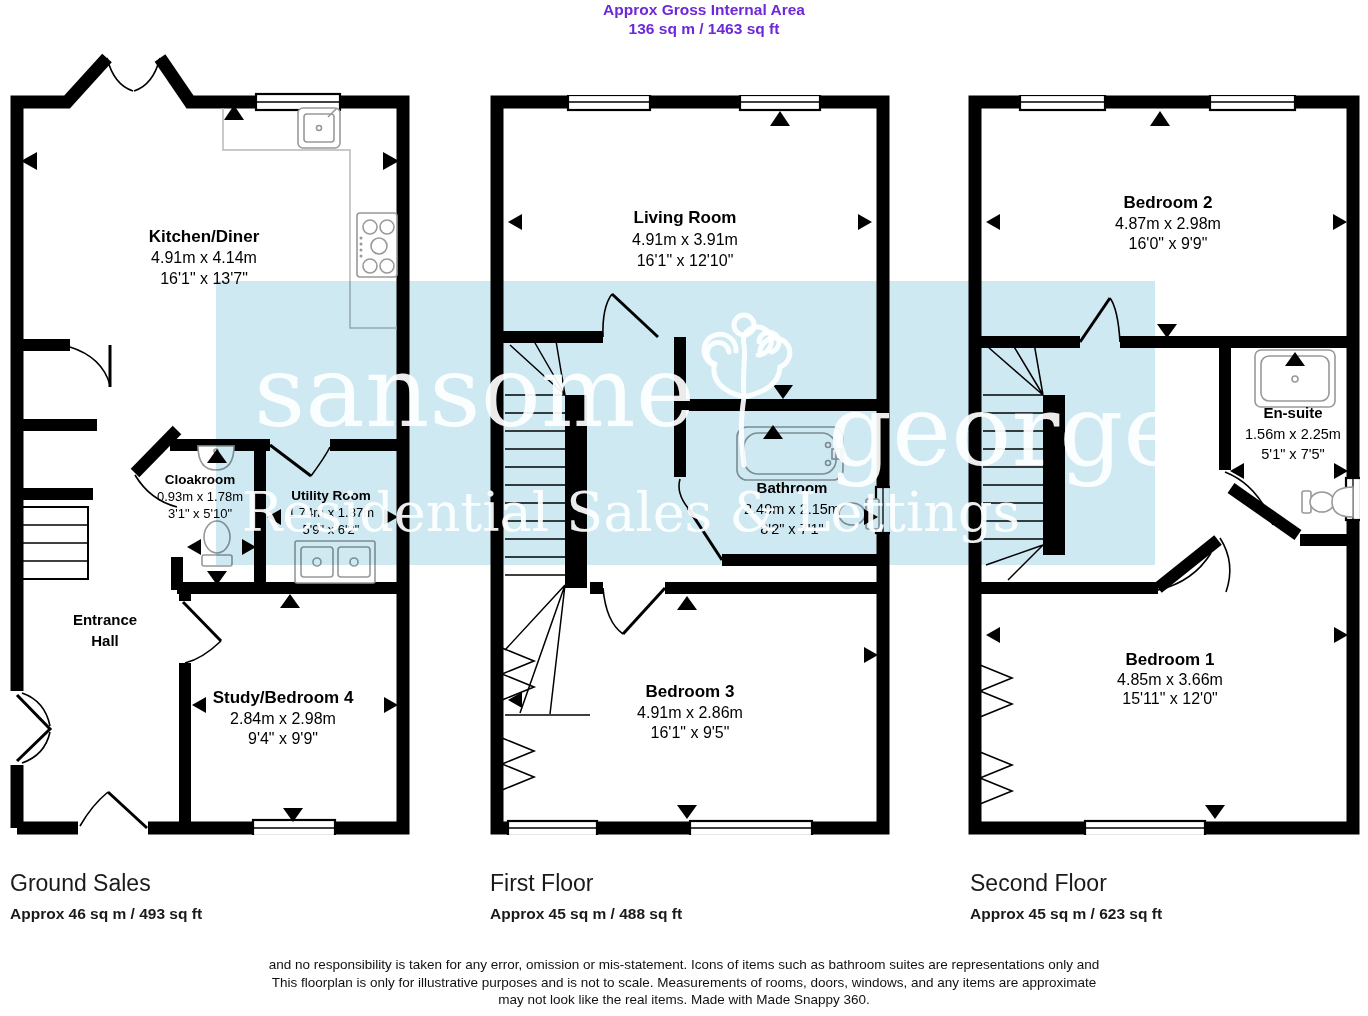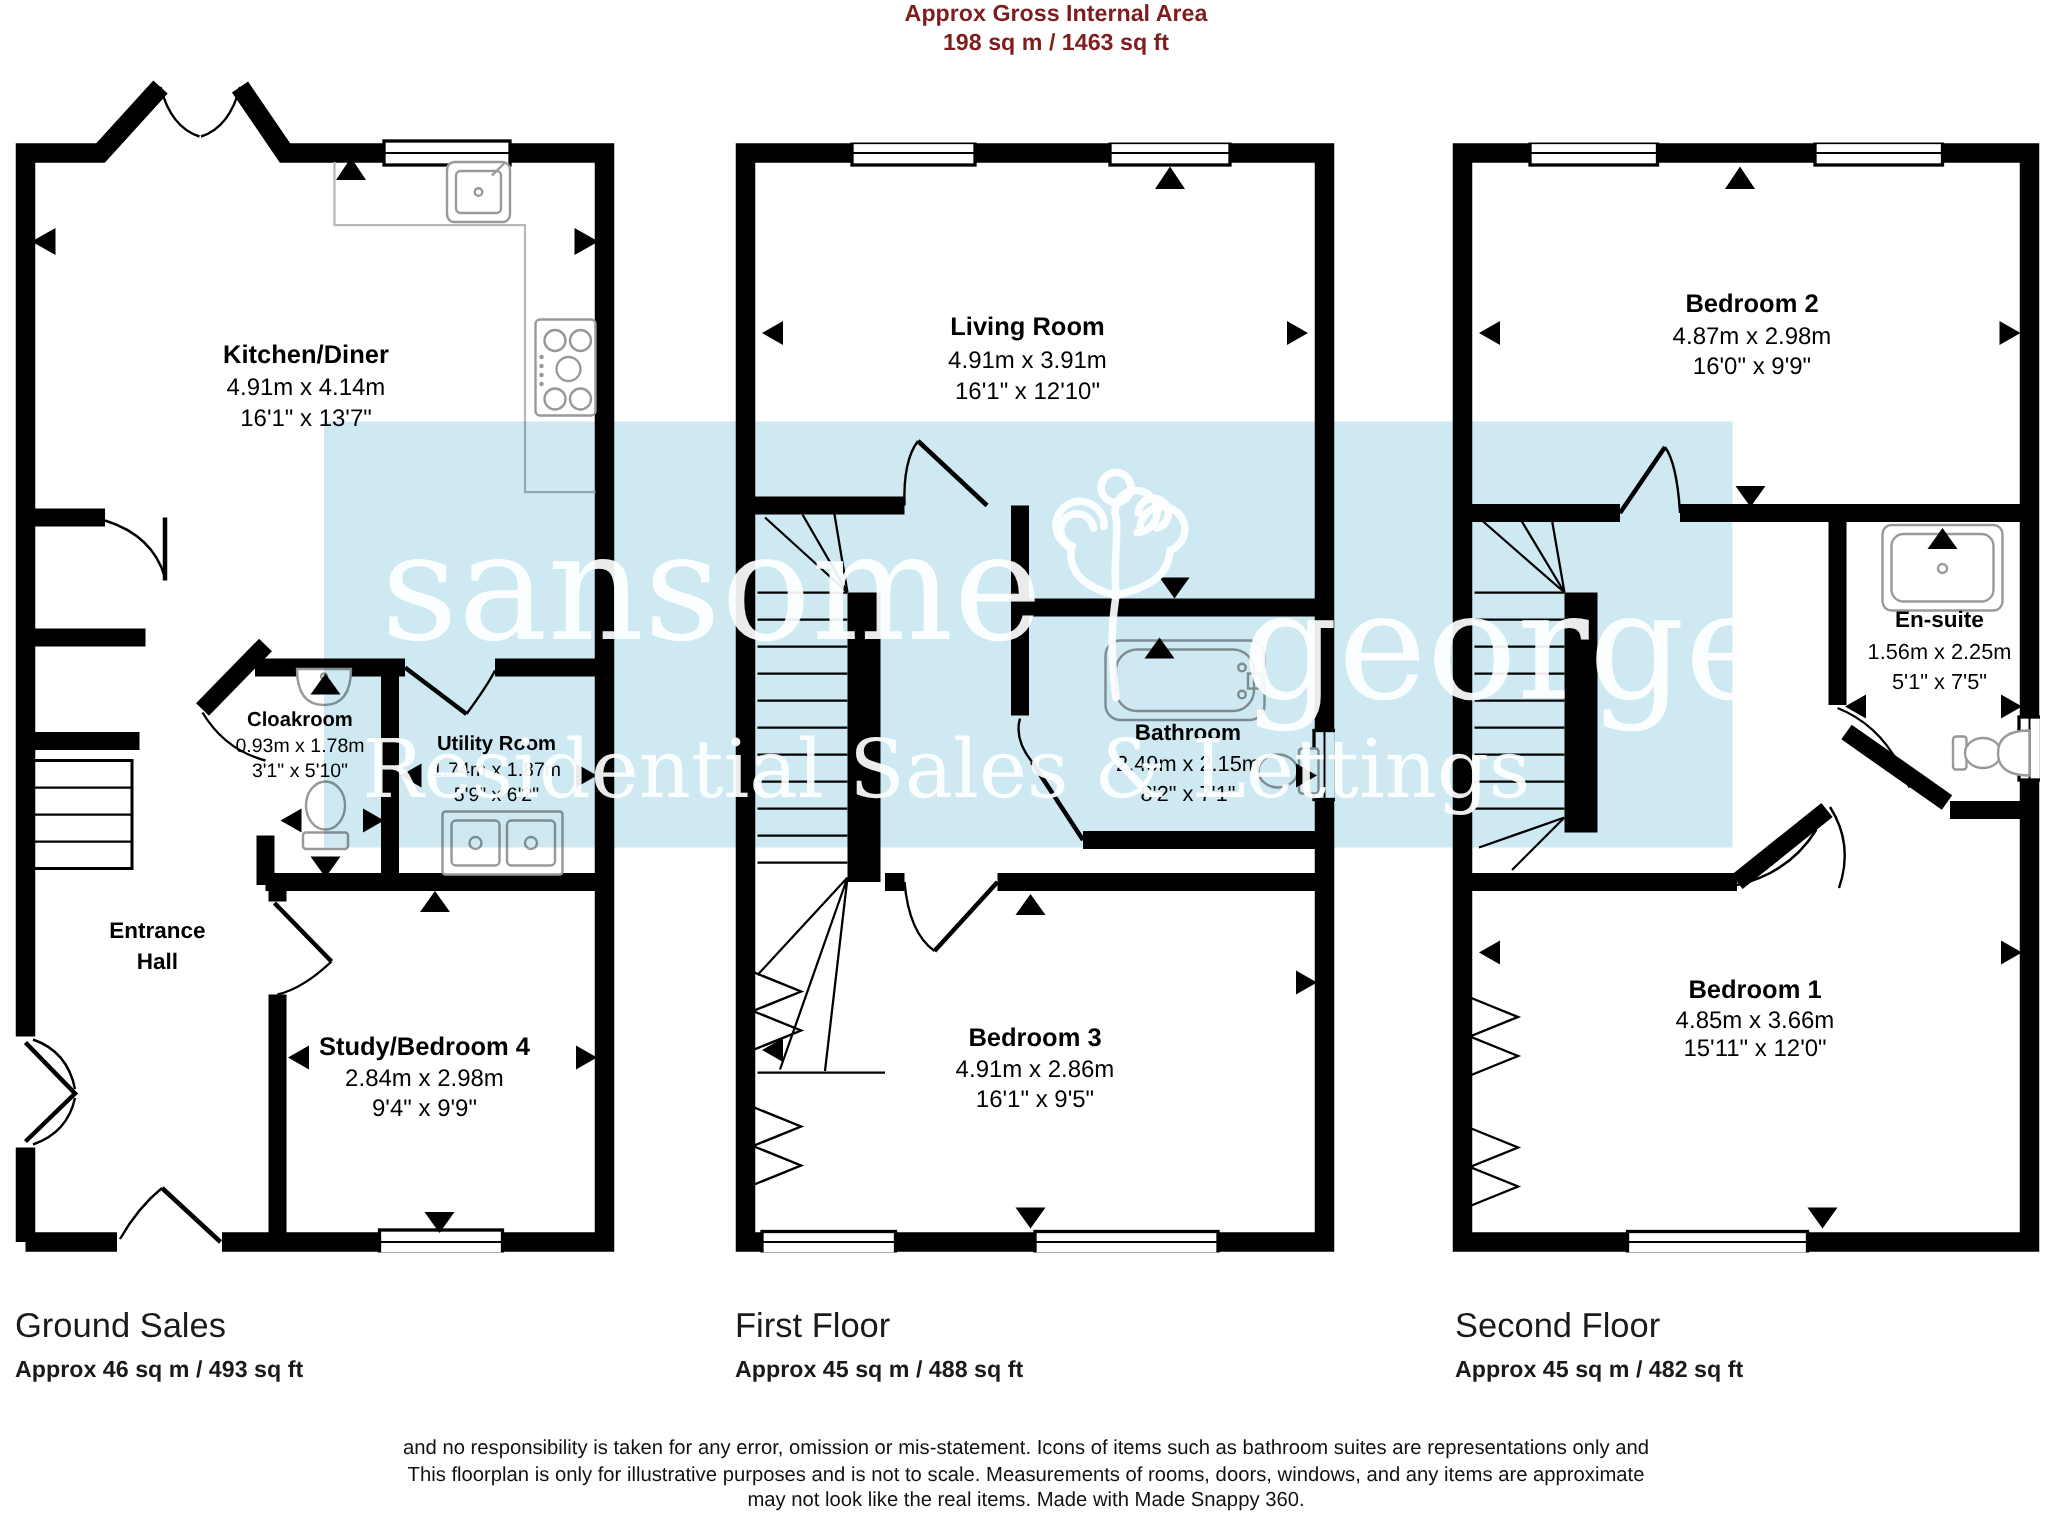--- a/index.html
+++ b/index.html
@@ -1,19 +1,19 @@
 <!DOCTYPE html>
 <html><head>
 <meta charset="utf-8">
 <style>
   html,body{margin:0;padding:0;background:#fff;}
   #page{position:relative;width:1368px;height:1016px;background:#fff;overflow:hidden;
         font-family:"Liberation Sans",sans-serif;}
   .title-block{position:absolute;top:0;left:0;width:100%;text-align:center;}
-  .title-line{font:bold 15.5px "Liberation Sans",sans-serif;color:#7f1d1d;line-height:19px;padding-left:40px;}
+  .title-line{font:bold 15.5px "Liberation Sans",sans-serif;color:#6d28d9;line-height:19px;padding-left:40px;}
   svg.plan{position:absolute;}
   
   .w{stroke:#000;stroke-width:12;fill:none;}
   .wx{stroke:#000;stroke-width:13;fill:none;}
   .thin{stroke:#000;stroke-width:2;fill:none;}
   .arc{stroke:#000;stroke-width:1.6;fill:none;}
   .leaf{stroke:#000;stroke-width:3;fill:none;}
   .win{fill:#fff;stroke:#000;stroke-width:2.2;}
   .wl{stroke:#000;stroke-width:1.3;}
   .fx{stroke:#999;fill:#fff;stroke-width:1.6;}
@@ -50,21 +50,21 @@
   .disclaimer{position:absolute;top:956px;left:0;width:100%;text-align:center;
               font:13.5px "Liberation Sans",sans-serif;color:#111;line-height:17.5px;}
 </style>
 </head>
 <body>
 
 <div id="page">
 
   <div class="title-block">
     <div class="title-line">Approx Gross Internal Area</div>
-    <div class="title-line">198 sq m / 1463 sq ft</div>
+    <div class="title-line">136 sq m / 1463 sq ft</div>
   </div>
 
   <svg class="plan" style="left:10px;top:45px" width="400" height="790" viewBox="0 0 400 790">
     <g>
       <path class="wx" d="M7 783 L7 57 L57 57 L97 13 M150 13 L180 57 L393 57 L393 783 L7 783"></path>
       <rect class="gapfill" x="0" y="646" width="14" height="74"></rect>
       <rect class="gapfill" x="68" y="775" width="70" height="16"></rect>
       <path class="w" d="M7 300 L60 300"></path>
       <path class="w" d="M167 385 L125 428"></path>
       <path class="w" d="M160 400 L260 400 M320 400 L393 400 M250 400 L250 543"></path>
@@ -383,21 +383,21 @@
   <div class="caption" style="left:10px;top:870px">
     <div class="fname">Ground Sales</div>
     <div class="farea">Approx 46 sq m / 493 sq ft</div>
   </div>
   <div class="caption" style="left:490px;top:870px">
     <div class="fname">First Floor</div>
     <div class="farea">Approx 45 sq m / 488 sq ft</div>
   </div>
   <div class="caption" style="left:970px;top:870px">
     <div class="fname">Second Floor</div>
-    <div class="farea">Approx 45 sq m / 482 sq ft</div>
+    <div class="farea">Approx 45 sq m / 623 sq ft</div>
   </div>
 
   <div class="disclaimer">
     <div>and no responsibility is taken for any error, omission or mis-statement. Icons of items such as bathroom suites are representations only and</div>
     <div>This floorplan is only for illustrative purposes and is not to scale. Measurements of rooms, doors, windows, and any items are approximate</div>
     <div>may not look like the real items. Made with Made Snappy 360.</div>
   </div>
 
 </div>
 

